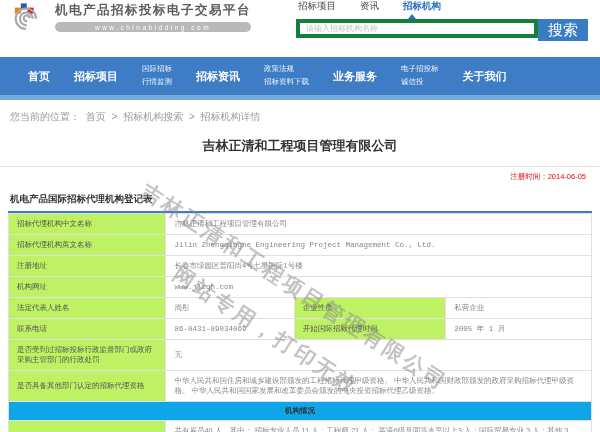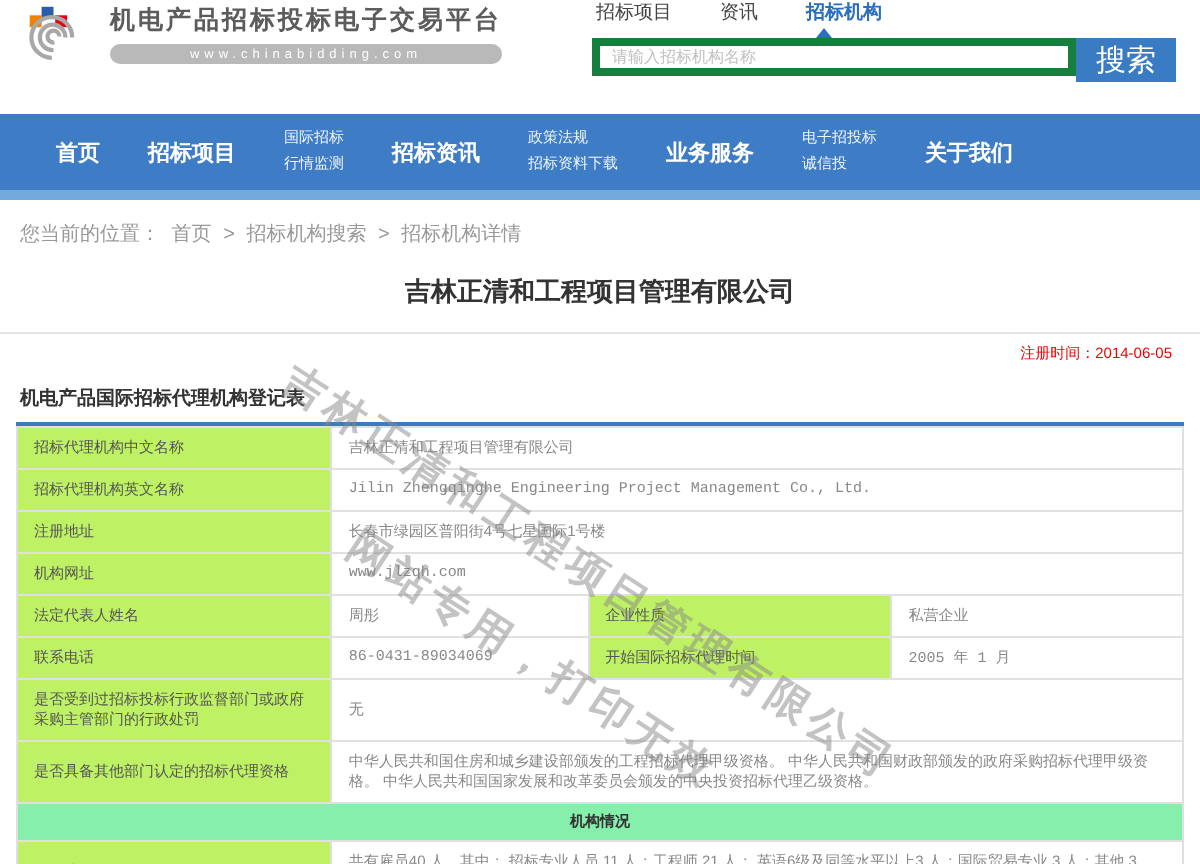--- a/index.html
+++ b/index.html
@@ -43,21 +43,21 @@
   .reg-row { border-top:1px solid #e3e3e3; text-align:right; padding:5px 14px 3px; font-size:7.5px; color:#ee0000; }
 
   
   .table-wrap { margin:1px 8px 0; position:relative; }
   .table-title { font-size:9.5px; font-weight:bold; color:#333; padding:7px 0 5px 2px; border-bottom:2px solid #3a7cc4; }
   table { width:100%; border-collapse:collapse; font-size:7.5px; table-layout:fixed; }
   td { border:1px solid #e0e0e0; padding:5px 8px; vertical-align:middle; word-break:break-all; }
   td.lbl { background:#bef264; color:#555; }
   td.val { background:#fff; color:#888; }
   td.mono { font-family:"Liberation Mono","DejaVu Sans Mono",monospace; }
-  td.section { background:#86efac; text-align:center; font-weight:bold; color:#333; padding:4px; }
+  td.section { background:#0ea5e9; text-align:center; font-weight:bold; color:#333; padding:4px; }
   col.c1 { width:27%; } col.c2 { width:22%; } col.c3 { width:26%; } col.c4 { width:25%; }
 
   
   .watermark { position:absolute; left:128px; top:148px; width:430px;
     transform:rotate(33deg); transform-origin:0 0;
     color:rgba(135,135,135,0.5); font-size:21px; font-weight:bold; letter-spacing:3px;
     line-height:52px; text-align:center; pointer-events:none; z-index:5; }
 </style>
 </head>
 <body>

